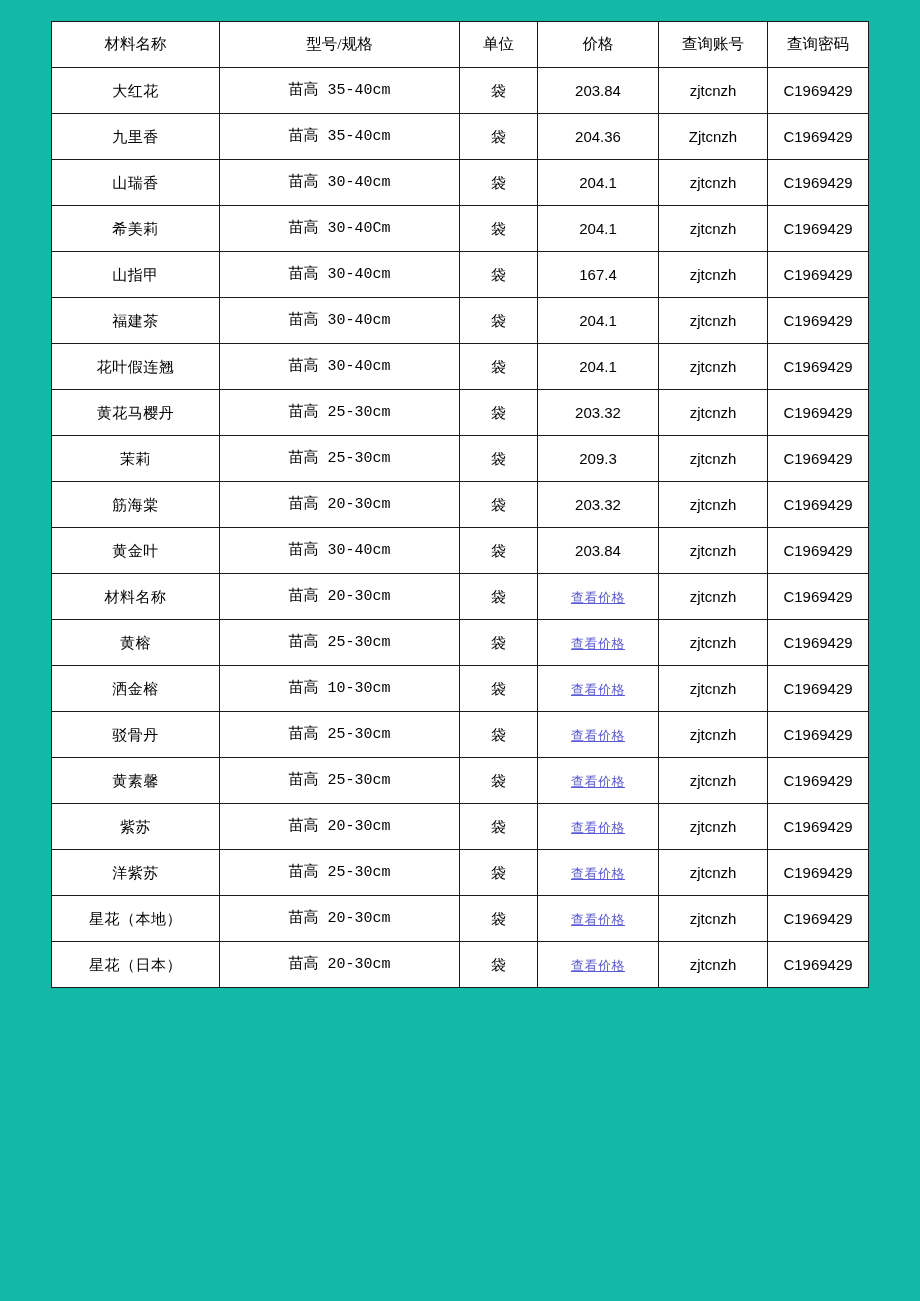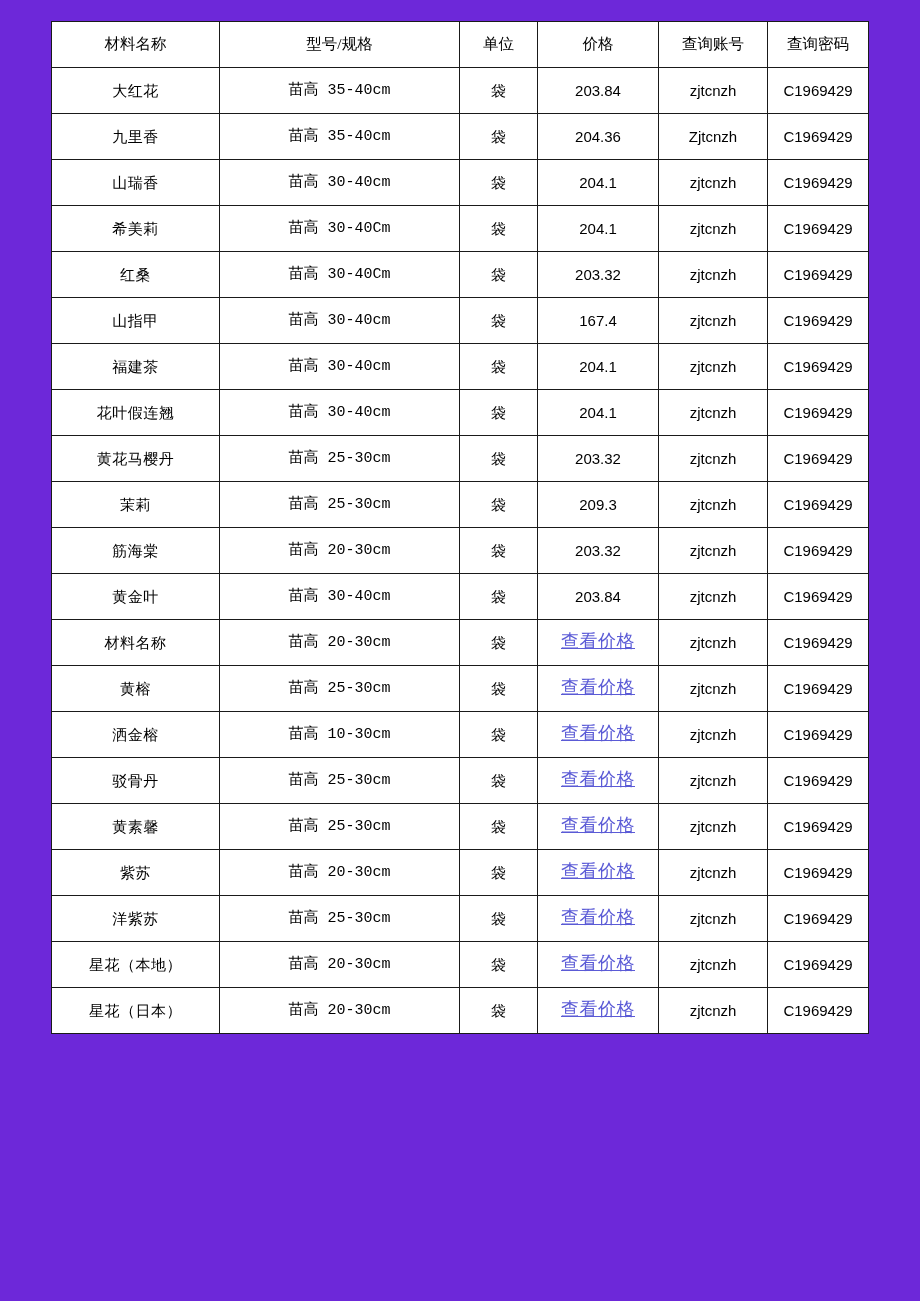--- a/index.html
+++ b/index.html
@@ -11,21 +11,21 @@
     width: 920px;
     height: 1301px;
     font-family: "Liberation Serif", "DejaVu Serif", serif;
     color: #000000;
     overflow: hidden;
   }
   .page {
     position: relative;
     width: 920px;
     height: 1301px;
-    background: #6d28d9;
+    background: #14b8a6;
   }
   .table-wrap {
     position: absolute;
     left: 51px;
     top: 21px;
     width: 817px;
   }
   table.price-table {
     border-collapse: collapse;
     table-layout: fixed;
@@ -76,22 +76,22 @@
     font-size: 14.5px;
   }
   .cell-acct,
   .cell-pwd {
     font-family: "Liberation Sans", "DejaVu Sans", sans-serif;
     font-size: 14.5px;
   }
   a.price-link {
     color: #5b5bd6;
     text-decoration: underline;
-    font-family: Liberation Mono, monospace;
-    font-size: 18px;
+    font-family: Liberation Serif, serif;
+    font-size: 13px;
     letter-spacing: 0.5px;
     cursor: pointer;
   }
 </style>
 </head>
 <body>
 
 <div class="page">
   <div class="table-wrap">
     <table class="price-table">
@@ -140,28 +140,20 @@
           </tr>
           <tr>
             <td class="cell-name">希美莉</td>
             <td class="cell-spec">苗高 30-40Cm</td>
             <td class="cell-unit">袋</td>
             <td class="cell-price">204.1</td>
             <td class="cell-acct">zjtcnzh</td>
             <td class="cell-pwd">C1969429</td>
           </tr>
           <tr>
-            <td class="cell-name">红桑</td>
-            <td class="cell-spec">苗高 30-40Cm</td>
-            <td class="cell-unit">袋</td>
-            <td class="cell-price">203.32</td>
-            <td class="cell-acct">zjtcnzh</td>
-            <td class="cell-pwd">C1969429</td>
-          </tr>
-          <tr>
             <td class="cell-name">山指甲</td>
             <td class="cell-spec">苗高 30-40cm</td>
             <td class="cell-unit">袋</td>
             <td class="cell-price">167.4</td>
             <td class="cell-acct">zjtcnzh</td>
             <td class="cell-pwd">C1969429</td>
           </tr>
           <tr>
             <td class="cell-name">福建茶</td>
             <td class="cell-spec">苗高 30-40cm</td>

